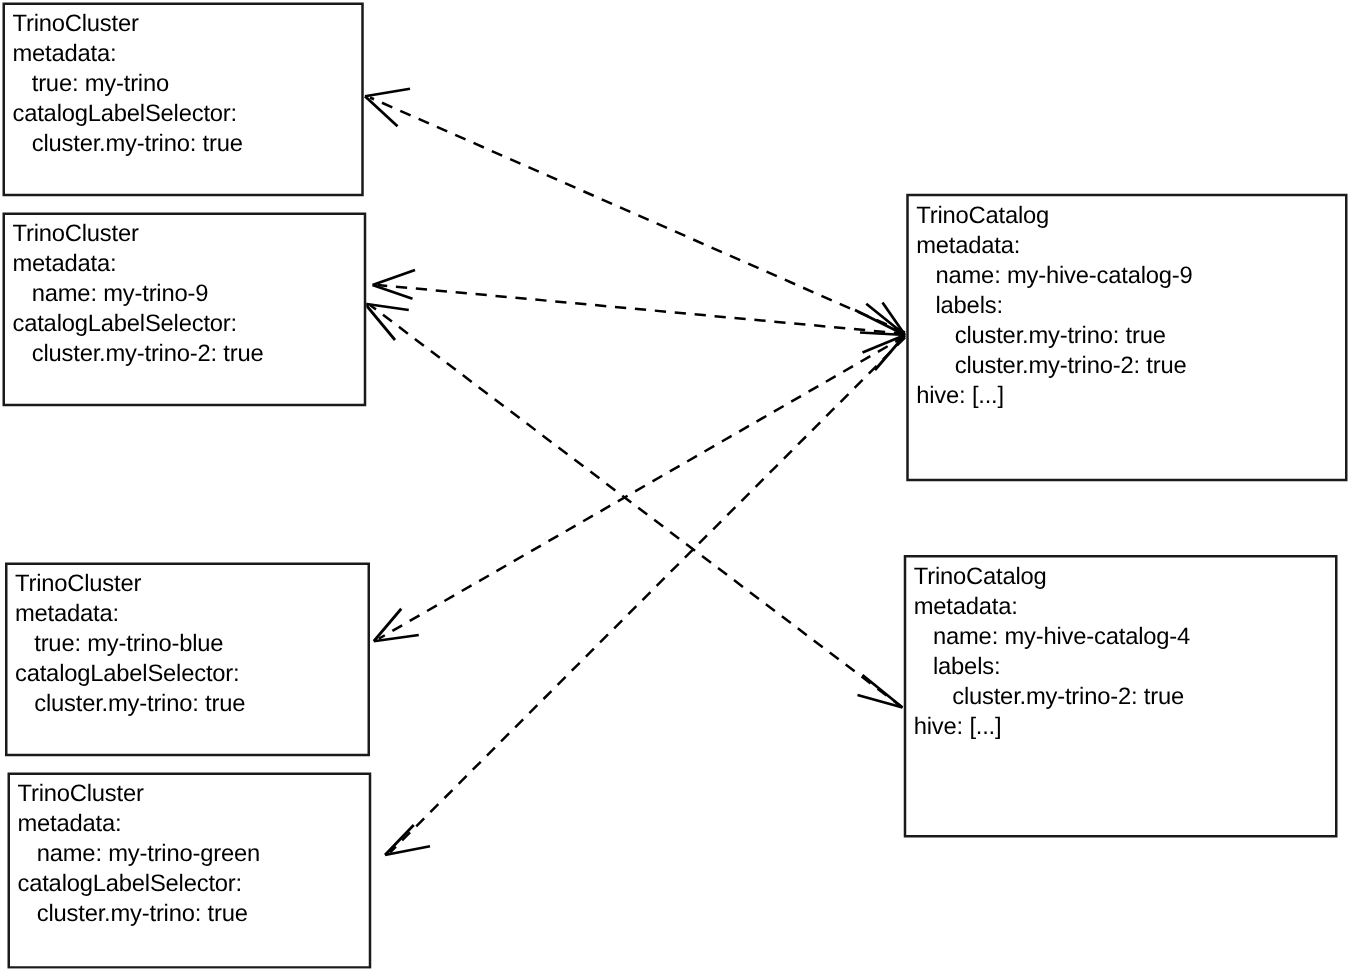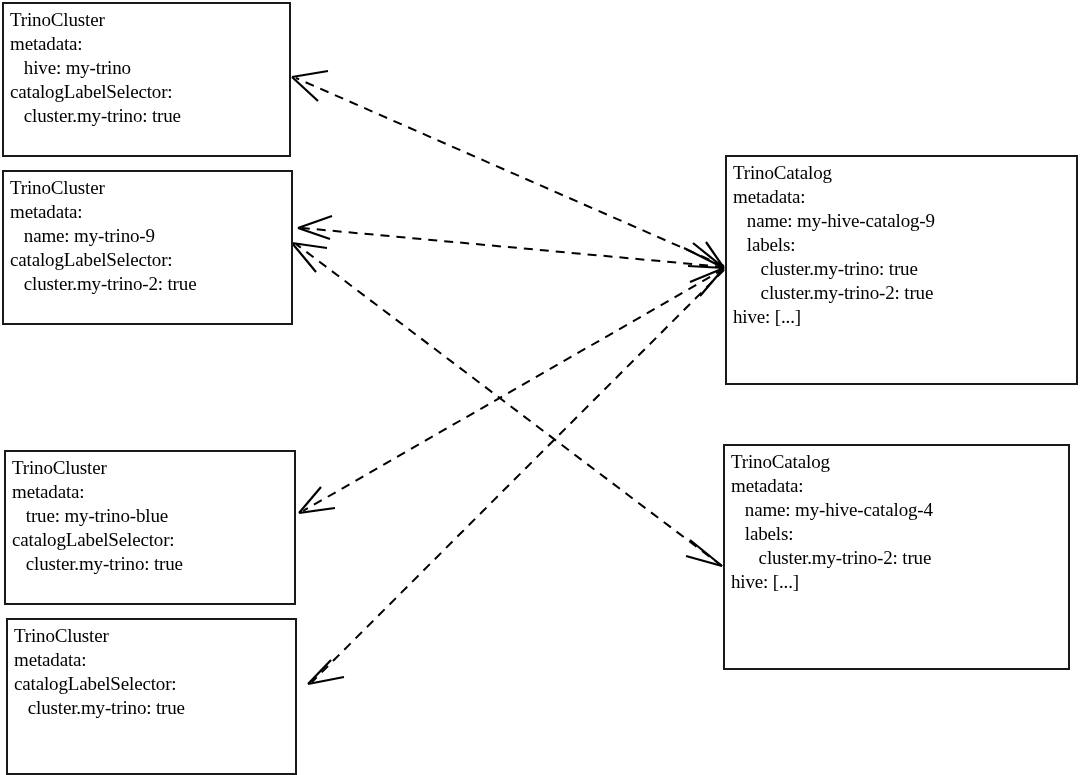--- a/index.html
+++ b/index.html
@@ -15,21 +15,20 @@
     overflow: hidden;
     font-family: "Liberation Sans", sans-serif;
   }
   .node {
     position: absolute;
     box-sizing: border-box;
     border: 2px solid #1a1a1a;
     background: #ffffff;
     padding: 4px 6px 0 6px;
     z-index: 2;
-    font-family: Liberation Serif, serif;
   }
   .node .line {
     font-size: 19px;
     line-height: 24px;
     color: #000000;
     white-space: pre;
     letter-spacing: -0.15px;
   }
   svg.edges {
     position: absolute;
@@ -90,21 +89,21 @@
     </g>
 
     <g>
       <path class="head" d="M722,566 L690,540 M722,566 L686,556"></path>
     </g>
   </svg>
 
   <div class="node" style="left:2px; top:2px; width:289px; height:155px;">
     <div class="line">TrinoCluster</div>
     <div class="line">metadata:</div>
-    <div class="line">   hive: my-trino</div>
+    <div class="line">   true: my-trino</div>
     <div class="line">catalogLabelSelector:</div>
     <div class="line">   cluster.my-trino: true</div>
   </div>
 
   <div class="node" style="left:2px; top:170px; width:291px; height:155px;">
     <div class="line">TrinoCluster</div>
     <div class="line">metadata:</div>
     <div class="line">   name: my-trino-9</div>
     <div class="line">catalogLabelSelector:</div>
     <div class="line">   cluster.my-trino-2: true</div>
@@ -114,20 +113,21 @@
     <div class="line">TrinoCluster</div>
     <div class="line">metadata:</div>
     <div class="line">   true: my-trino-blue</div>
     <div class="line">catalogLabelSelector:</div>
     <div class="line">   cluster.my-trino: true</div>
   </div>
 
   <div class="node" style="left:6px; top:618px; width:291px; height:157px;">
     <div class="line">TrinoCluster</div>
     <div class="line">metadata:</div>
+    <div class="line">   name: my-trino-green</div>
     <div class="line">catalogLabelSelector:</div>
     <div class="line">   cluster.my-trino: true</div>
   </div>
 
   <div class="node" style="left:725px; top:155px; width:353px; height:230px;">
     <div class="line">TrinoCatalog</div>
     <div class="line">metadata:</div>
     <div class="line">   name: my-hive-catalog-9</div>
     <div class="line">   labels:</div>
     <div class="line">      cluster.my-trino: true</div>

